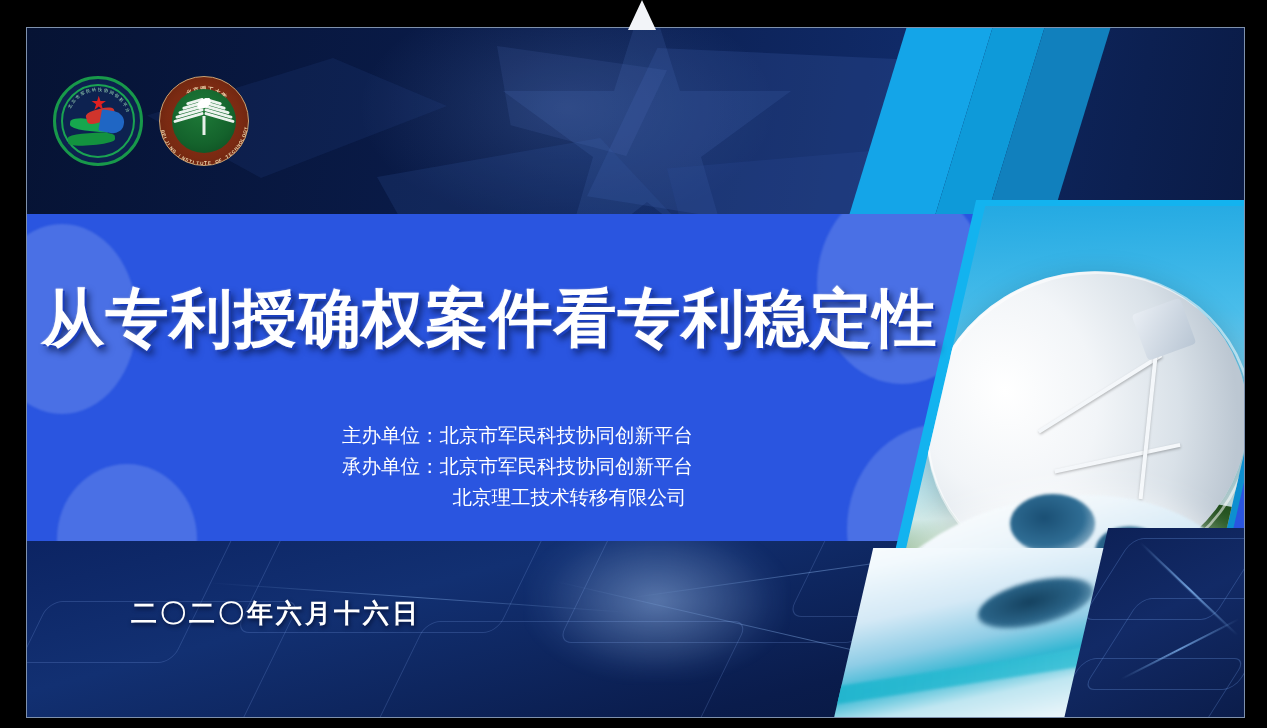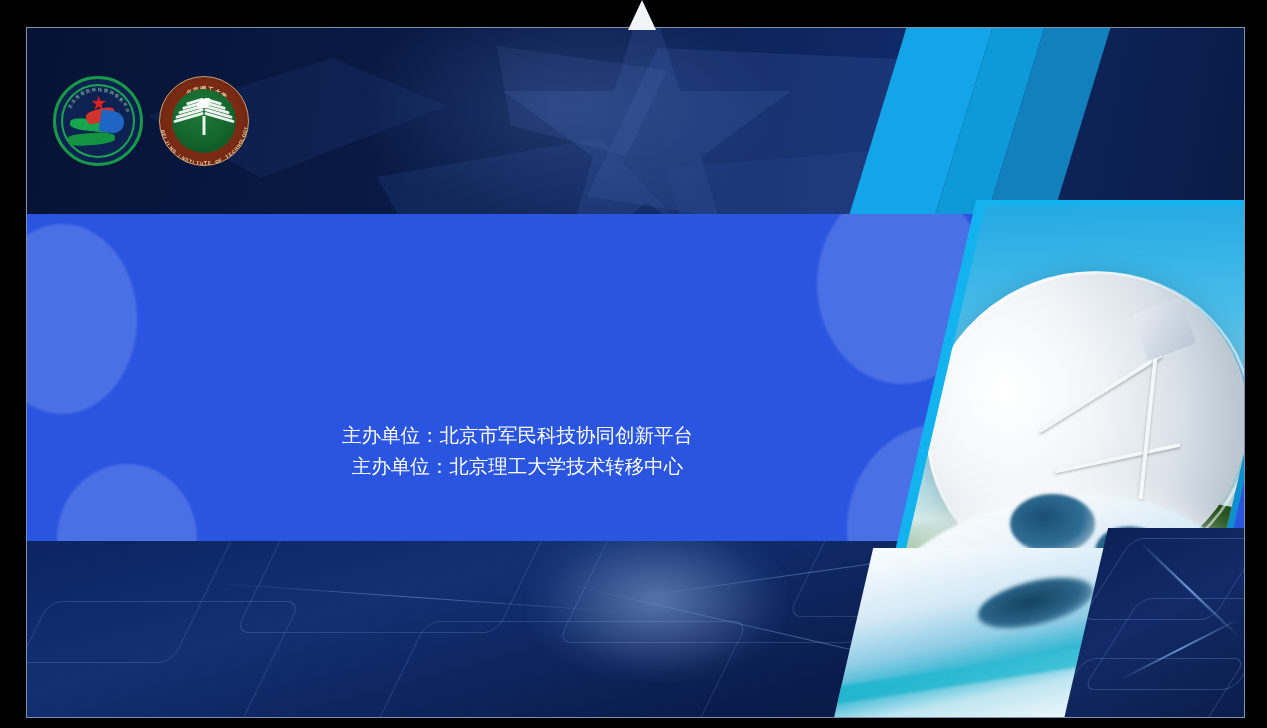--- a/index.html
+++ b/index.html
@@ -654,25 +654,30 @@
               <div class="frond" style="width: 29px; top: 23px; transform: translateX(-100%) rotate(-16deg);"></div>
               <div class="frond" style="width: 29px; top: 23px; transform: translateX(0px) rotate(16deg);"></div>
               <div class="frond" style="width: 31px; top: 27px; transform: translateX(-100%) rotate(-16deg);"></div>
               <div class="frond" style="width: 31px; top: 27px; transform: translateX(0px) rotate(16deg);"></div>
             </div>
         </div>
       </div>
 
     </div>
 
+    <div class="main-title">从专利授确权案件看专利稳定性</div>
 
     <div class="org">
       <div class="center">
         <span class="row">主办单位：北京市军民科技协同创新平台</span>
       </div>
       <div class="center">
-        <span class="row">主办单位：北京理工大学技术转移中心</span>
+        <span class="row">承办单位：北京市军民科技协同创新平台</span>
       </div>
-    </div>
-
+      <div class="center">
+        <span class="row ind">北京理工技术转移有限公司</span>
+      </div>
+    </div>
+
+    <div class="date">二〇二〇年六月十六日</div>
 
   </div>
 </div>
 
 </body></html>

